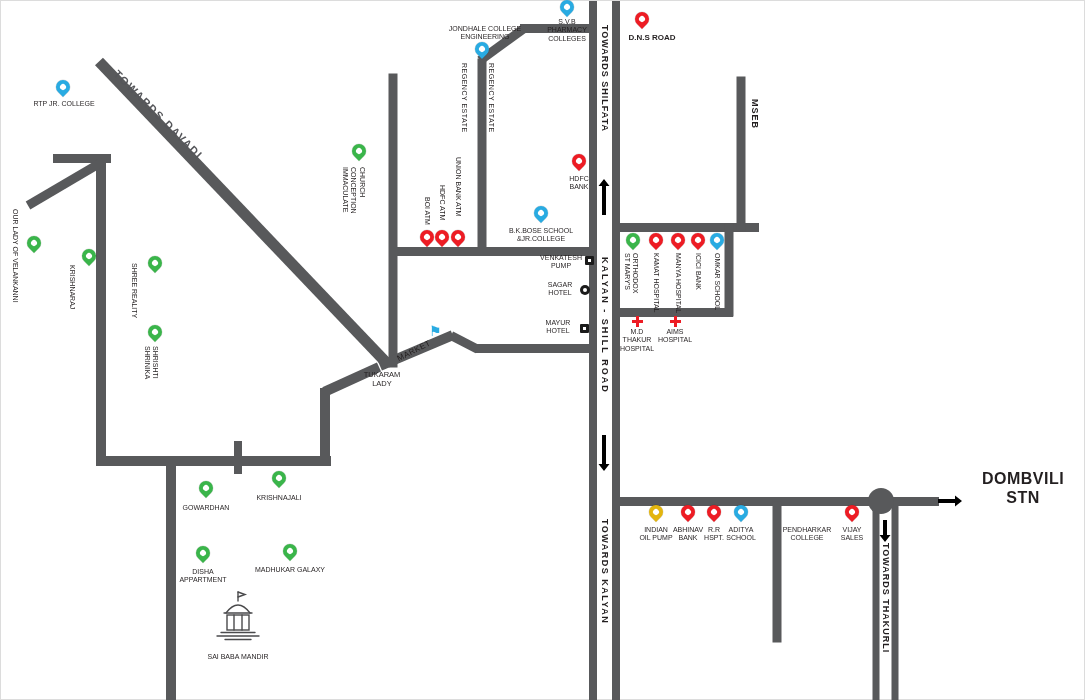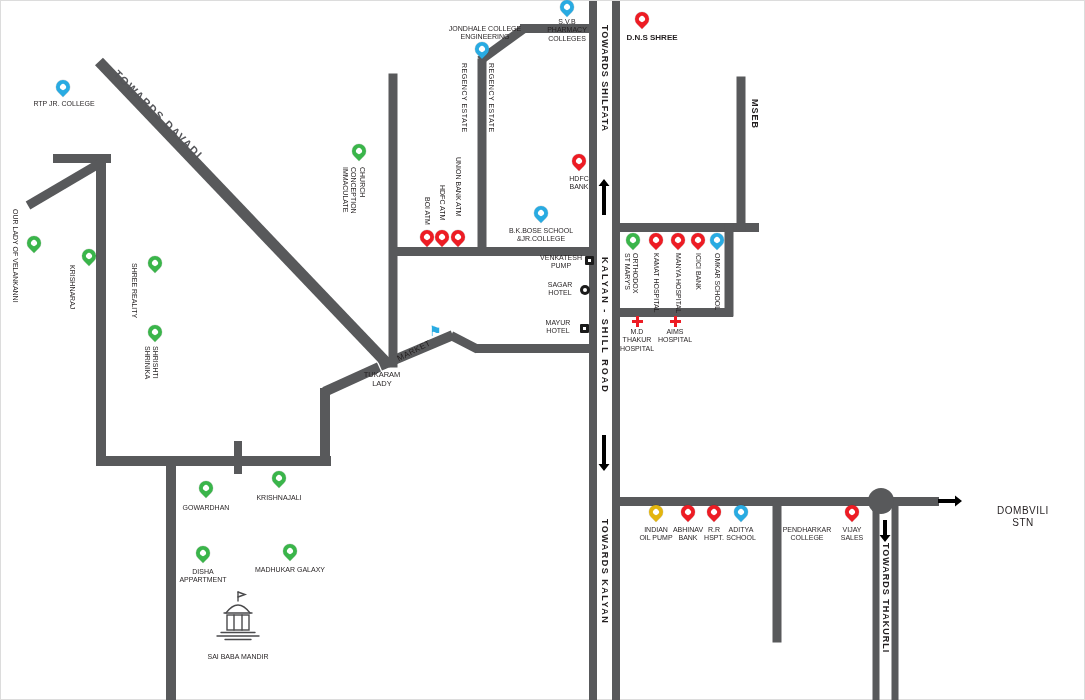--- a/index.html
+++ b/index.html
@@ -68,21 +68,21 @@
     </svg>
     <svg width="24" height="12" style="position: absolute; left: 937px; top: 494px; transform: rotate(0deg);">
       <path d="M0 4 H17 V0.5 L24 6 L17 11.5 V8 H0 Z" fill="#000000"></path>
     </svg>
     <div class="lbl lr" style="left: 157px; top: 114px; transform: translate(-50%, -50%) rotate(45deg); font-size: 11px; font-weight: bold; letter-spacing: 1.5px; color: rgb(85, 86, 90);">TOWARDS DAVADI</div>
     <div class="lbl lv" style="left: 604px; top: 24px; font-size: 9px; font-weight: bold; letter-spacing: 1px;">TOWARDS SHILFATA</div>
     <div class="lbl lv" style="left: 604px; top: 256px; font-size: 9px; font-weight: bold; letter-spacing: 2px;">KALYAN - SHILL ROAD</div>
     <div class="lbl lv" style="left: 604px; top: 518px; font-size: 9px; font-weight: bold; letter-spacing: 1.5px;">TOWARDS KALYAN</div>
     <div class="lbl lv" style="left: 885px; top: 542px; font-size: 9px; font-weight: bold; letter-spacing: 1px;">TOWARDS THAKURLI</div>
     <div class="lbl lv" style="left: 754px; top: 98px; font-size: 9px; font-weight: bold; letter-spacing: 1px;">MSEB</div>
-    <div class="lbl lh" style="left: 1022px; top: 504px; font-size: 10px; font-weight: normal; letter-spacing: 0.5px;">DOMBVILI STN</div>
+    <div class="lbl lh" style="left: 1022px; top: 468px; font-size: 16px; font-weight: bold; letter-spacing: 0.5px;">DOMBVILI STN</div>
     <div class="lbl lv" style="left: 463px; top: 62px; font-size: 7px; letter-spacing: 0.5px;">REGENCY ESTATE</div>
     <div class="lbl lv" style="left: 490px; top: 62px; font-size: 7px; letter-spacing: 0.5px;">REGENCY ESTATE</div>
     <div class="lbl lh" style="left: 381px; top: 369px; font-size: 7.5px;">TUKARAM
 LADY</div>
     <div class="pinw" style="left: 62px; top: 96px;">
       <div class="pinb" style="background: rgb(41, 171, 226);"></div>
     </div>
     <div class="lbl lh" style="left: 63px; top: 99px;">RTP JR. COLLEGE</div>
     <div class="pinw" style="left: 481px; top: 58px;">
       <div class="pinb" style="background: rgb(41, 171, 226);"></div>
@@ -91,21 +91,21 @@
 ENGINEERING</div>
     <div class="pinw" style="left: 566px; top: 16px;">
       <div class="pinb" style="background: rgb(41, 171, 226);"></div>
     </div>
     <div class="lbl lh" style="left: 566px; top: 17px;">S.V.B
 PHARMACY
 COLLEGES</div>
     <div class="pinw" style="left: 641px; top: 28px;">
       <div class="pinb" style="background: rgb(237, 28, 36);"></div>
     </div>
-    <div class="lbl lh" style="left: 651px; top: 32px; font-size: 8px; font-weight: bold;">D.N.S SHREE</div>
+    <div class="lbl lh" style="left: 651px; top: 32px; font-size: 8px; font-weight: bold;">D.N.S ROAD</div>
     <div class="pinw" style="left: 578px; top: 170px;">
       <div class="pinb" style="background: rgb(237, 28, 36);"></div>
     </div>
     <div class="lbl lh" style="left: 578px; top: 174px;">HDFC
 BANK</div>
     <div class="pinw" style="left: 426px; top: 246px;">
       <div class="pinb" style="background: rgb(237, 28, 36);"></div>
     </div>
     <div class="lbl lv" style="left: 426px; top: 196px;">BOI ATM</div>
     <div class="pinw" style="left: 441px; top: 246px;">

